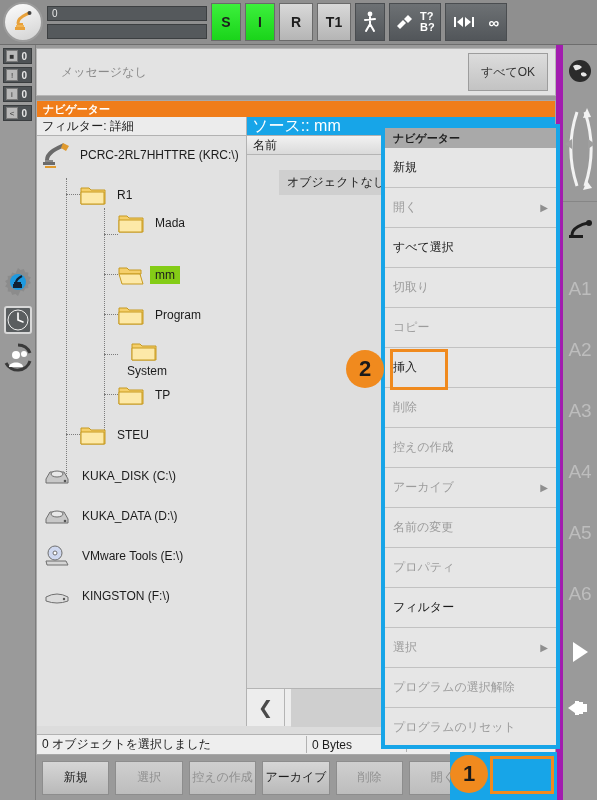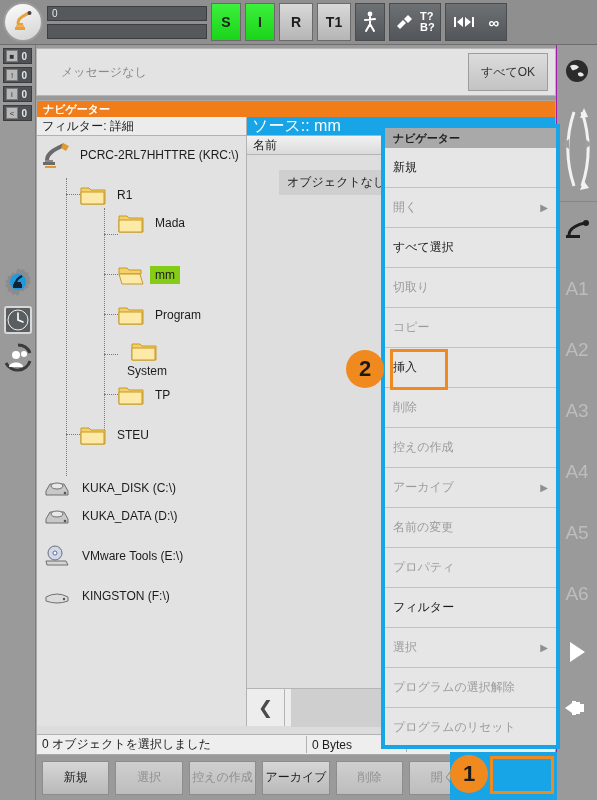--- a/index.html
+++ b/index.html
@@ -81,21 +81,21 @@
     justify-content: space-between; padding: 0 2px;
   }
   .cnt .ic { width: 12px; height: 12px; background: #b9b9b9; border: 1px solid #7b7b7b;
              font-size: 8px; color: #333; display:flex; align-items:center; justify-content:center; }
   .cnt .nm { font-size: 10px; color: #e6e6e6; font-weight: bold; padding-right: 2px; }
   .rail-ico { margin: 0 auto; width: 34px; height: 38px; display:flex; align-items:center; justify-content:center; }
 
   
   .rightrail {
     position: absolute; right: 0; top: 45px; width: 41px; height: 755px;
-    background: #9a9a9a; border-left: 1px solid #a21caf;
+    background: #9a9a9a; border-left: 7px solid #a21caf;
   }
   .rr-top { height: 52px; display: flex; align-items: center; justify-content: center; background: #9a9a9a; }
   .rr-jog { height: 104px; display: flex; align-items: center; justify-content: center; }
   .rr-sep { height: 1px; background: #868686; }
   .rr-axis {
     height: 61px; display: flex; align-items: center; justify-content: center;
     font-size: 19px; color: #bdbdbd;
   }
   .rr-ico { height: 56px; display:flex; align-items:center; justify-content:center; }
 
@@ -454,21 +454,21 @@
       <div class="tnode" style="left:43px; top:284px;">
         <span style="width:32px;">
           <svg width="26" height="22" viewBox="0 0 26 22">
             <path d="M1 4 h8 l2 2 h14 v14 H1z" fill="#f5cf6a" stroke="#c79a20"></path>
             <path d="M1 8 h23 v12 H1z" fill="#fde9a8" stroke="#c79a20"></path>
           </svg>
         </span>
         <span class="tlabel">STEU</span>
       </div>
 
-      <div class="tnode" style="left:6px; top:337px;">
+      <div class="tnode" style="left:6px; top:325px;">
         <span style="width:34px;">
           <svg width="28" height="20" viewBox="0 0 28 20">
             <path d="M3 13 l4 -7 h14 l4 7 v4 H3z" fill="#c8c8c8" stroke="#6f6f6f"></path>
             <ellipse cx="14" cy="8" rx="6" ry="3" fill="#e9e9e9" stroke="#6f6f6f"></ellipse>
             <circle cx="22" cy="15" r="1.3" fill="#555"></circle>
           </svg>
         </span>
         <span class="tlabel">KUKA_DISK (C:\)</span>
       </div>
 

